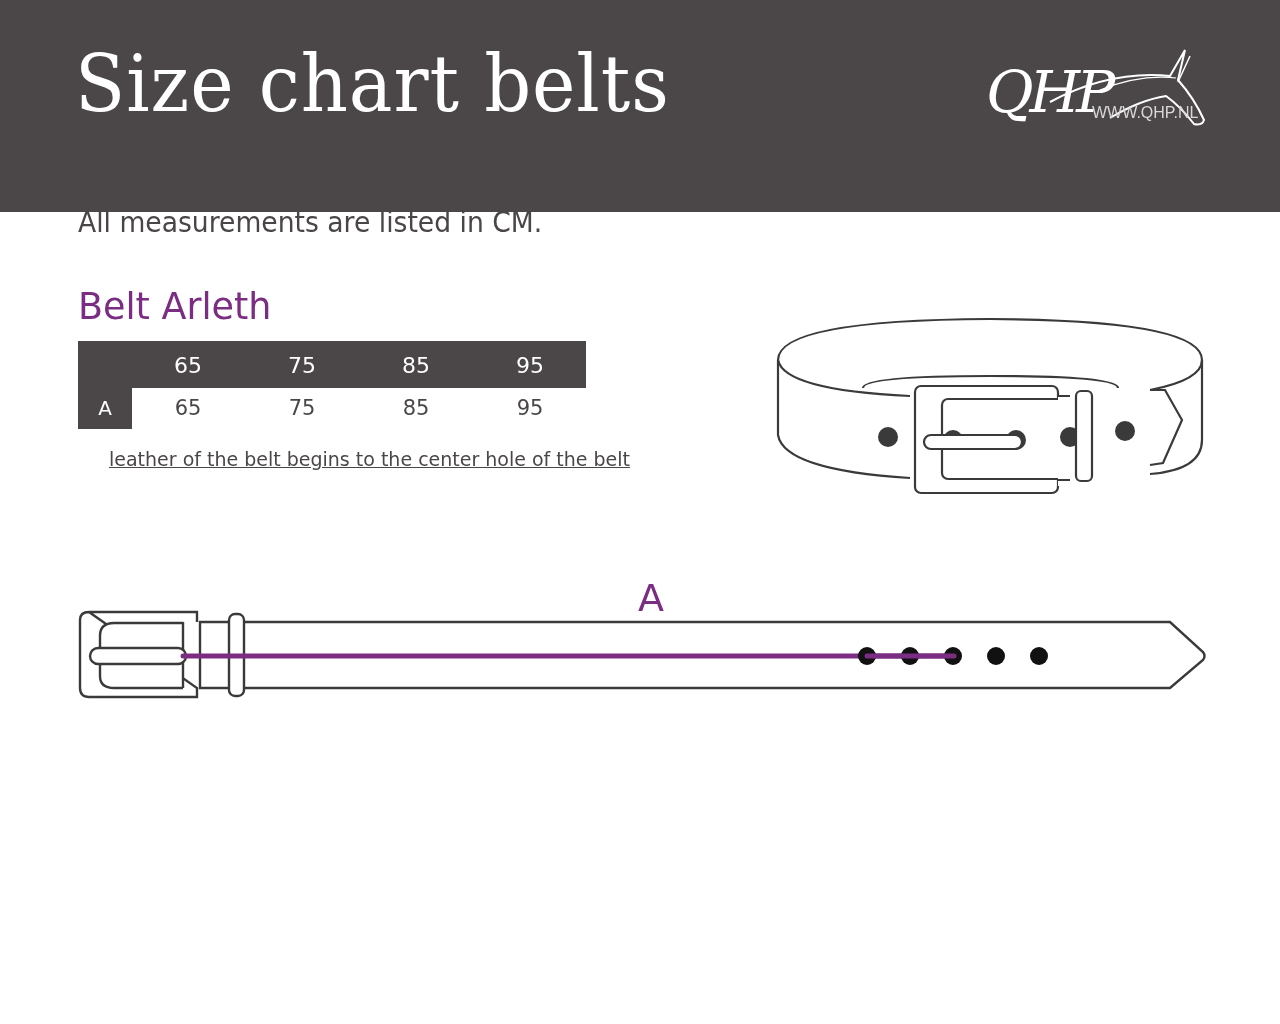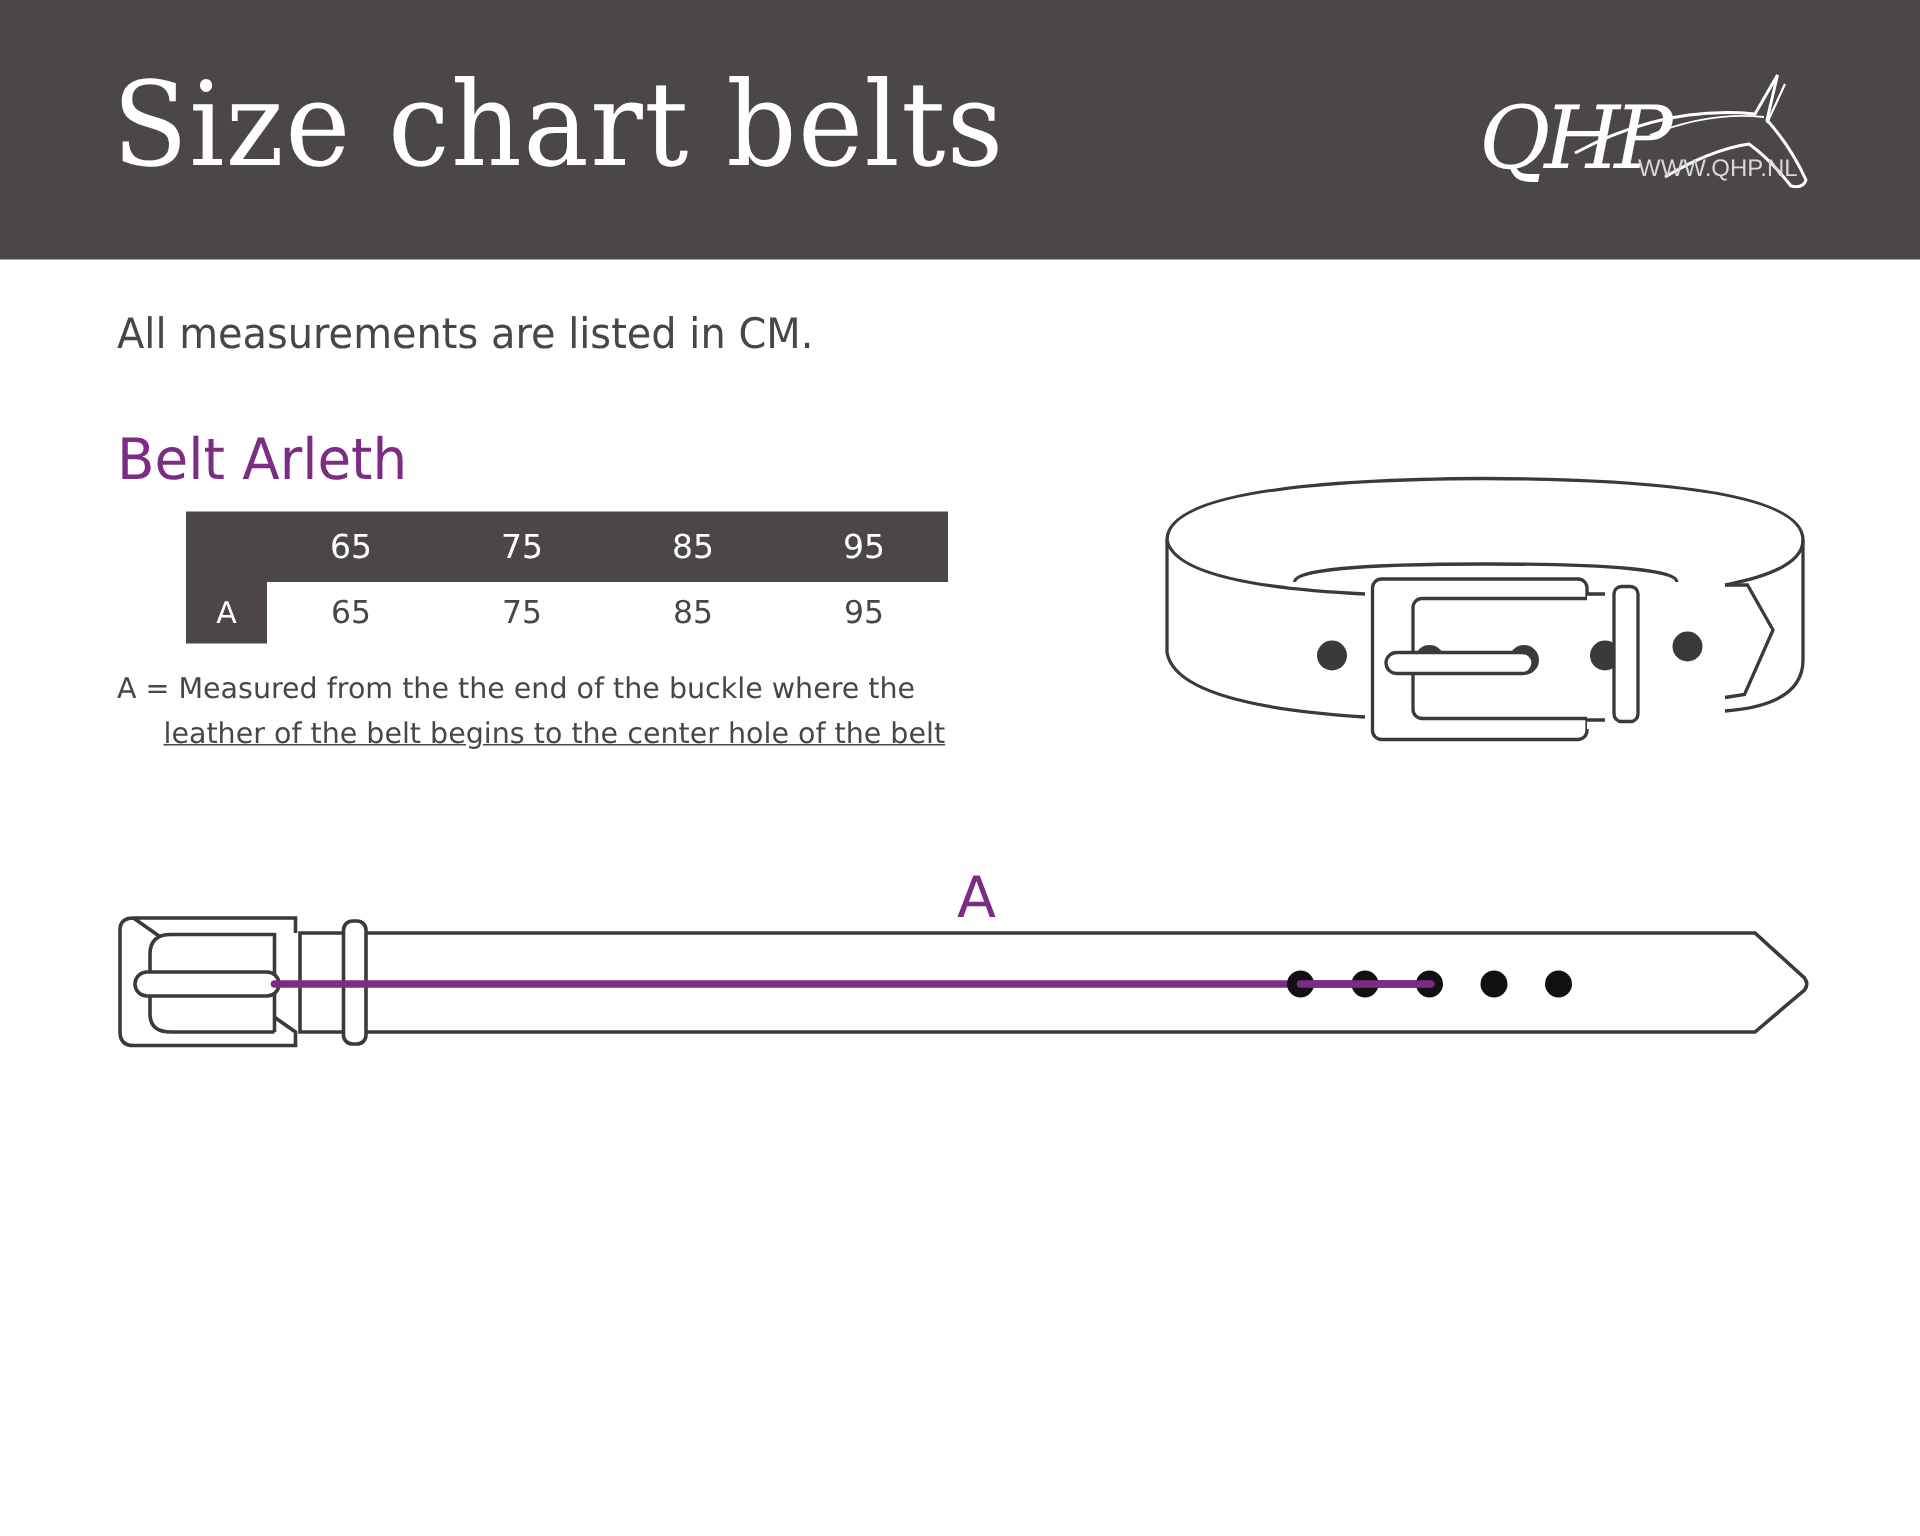--- a/index.html
+++ b/index.html
@@ -1,41 +1,41 @@
 <!DOCTYPE html>
 <html><head>
   <meta charset="utf-8">
   <style>
     html, body { margin: 0; padding: 0; }
     body {
       width: 1280px; height: 1024px; background: #ffffff; position: relative; overflow: hidden;
       font-family: "DejaVu Sans", sans-serif; color: #4a4647;
     }
     .header {
-      position: absolute; left: 0; top: 0; width: 1280px; height: 173px; background: #4b4748;
+      position: absolute; left: 0; top: 0; width: 1280px; height: 212px; background: #4b4748;
     }
     .title {
       position: absolute; left: 75px; top: 34px; color: #ffffff;
       font-family: "DejaVu Serif", serif; font-size: 78px; font-weight: normal; letter-spacing: 1px;
       line-height: 100px; white-space: nowrap; transform: scaleX(0.94); transform-origin: left;
     }
     .logo { position: absolute; left: 980px; top: 40px; width: 230px; height: 100px; }
     .logo-url {
       position: absolute; left: 1092px; top: 104px; color: #d9d7d8; font-size: 16px;
       font-family: "Liberation Sans", sans-serif; letter-spacing: 0px;
     }
     .subtitle {
       position: absolute; left: 78px; top: 206px; font-size: 28px; color: #4a4647;
       font-family: "DejaVu Sans", sans-serif; white-space: nowrap; transform: scaleX(0.95); transform-origin: left;
     }
     .product-title {
       position: absolute; left: 78px; top: 284px; font-size: 38px; color: #7b2d83;
       font-family: "DejaVu Sans", sans-serif; white-space: nowrap; transform: scaleX(0.96); transform-origin: left;
     }
-    .size-table { position: absolute; left: 78px; top: 341px; width: 508px; height: 88px; margin-left: 46px; }
+    .size-table { position: absolute; left: 78px; top: 341px; width: 508px; height: 88px; }
     .table-head {
       position: absolute; left: 0; top: 0; width: 508px; height: 47px; background: #4b4748;
     }
     .row-label-cell {
       position: absolute; left: 0; top: 47px; width: 54px; height: 41px; background: #4b4748;
       color: #ffffff; font-size: 20px; line-height: 41px; text-align: center;
     }
     .head-cell, .val-cell {
       position: absolute; width: 80px; text-align: center; font-size: 22px;
     }
@@ -78,21 +78,20 @@
   <div class="head-cell" style="left:298px">85</div>
   <div class="head-cell" style="left:412px">95</div>
   <div class="row-label-cell">A</div>
   <div class="val-cell" style="left:70px">65</div>
   <div class="val-cell" style="left:184px">75</div>
   <div class="val-cell" style="left:298px">85</div>
   <div class="val-cell" style="left:412px">95</div>
 </div>
 
 <div class="note">
-  <span>A = Measured from the the end of the buckle where the</span>
   <span class="line2">leather of the belt begins to the center hole of the belt</span>
 </div>
 
 <svg class="belt-3d" viewBox="0 0 440 190">
   <g fill="none" stroke="#3a3a3a" stroke-width="2.2">
     <path d="M8 50 Q8 10 220 9 Q432 10 432 50 L432 130 Q432 160 380 164"></path>
     <path d="M8 50 L8 125 Q14 160 140 168"></path>
     <path d="M8 50 Q14 80 140 86"></path>
     <path d="M380 80 Q432 70 432 50"></path>
     <path d="M93 78 Q93 66 220 66 Q348 66 348 78"></path>

